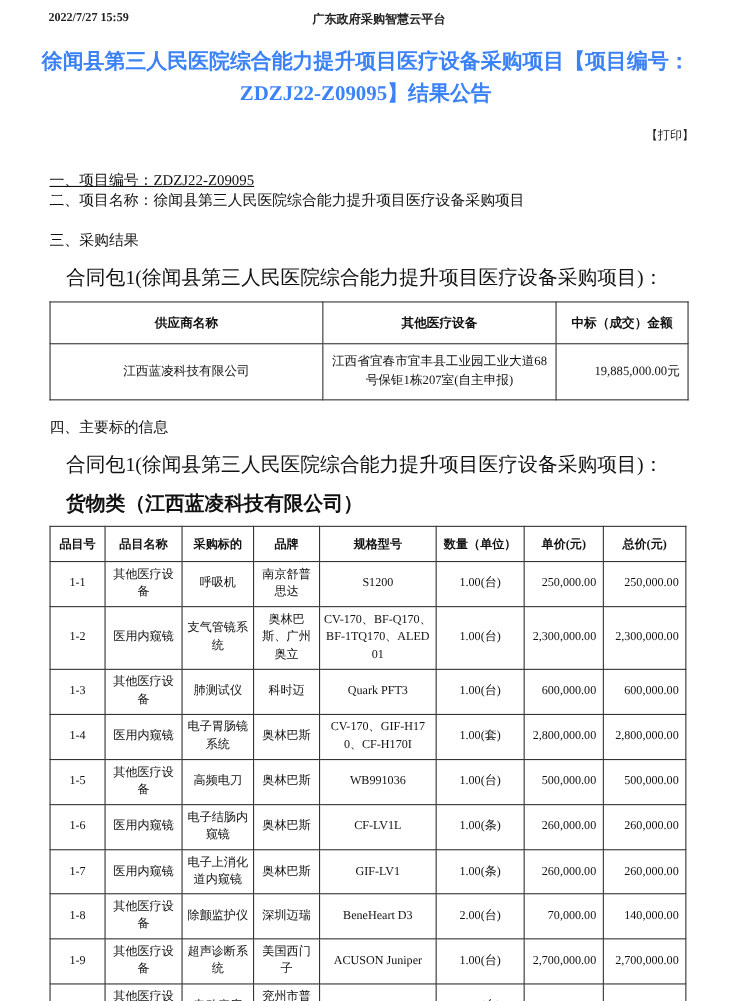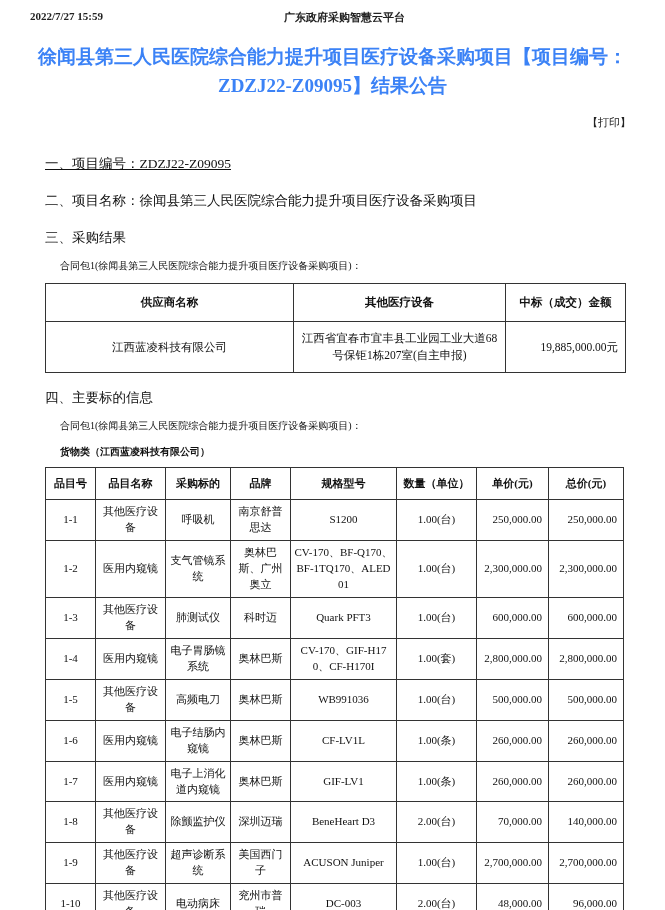--- a/index.html
+++ b/index.html
@@ -15,21 +15,21 @@
 
   
   .print-header {
     position: relative;
     height: 26px;
     padding-top: 10px;
     font-size: 11px;
     font-weight: bold;
     color: #222;
   }
-  .print-header .timestamp { position: absolute; left: 30px; top: 10px; }
+  .print-header .timestamp { position: absolute; left: 44px; top: 10px; }
   .print-header .site-name { width: 100%; text-align: center; padding-left: 24px; }
 
   
   .doc-title {
     margin: 16px 36px 0 36px;
     text-align: center;
     font-size: 19px;
     font-weight: bold;
     line-height: 1.55;
     color: #3b82f6;
@@ -42,25 +42,25 @@
   }
   .print-btn { cursor: pointer; color: #222; }
 
   
   .section-line {
     margin: 0 30px 0 45px;
     font-size: 13.5px;
     color: #111;
   }
   .s1 { margin-top: 25px; text-decoration: underline; }
-  .s2 { margin-top: 19px; }
+  .s2 { }
   .s3 { margin-top: 19px; }
   .sub-line {
     margin: 12px 30px 0 60px;
-    font-size: 10px;
+    font-size: 18px;
     color: #111;
   }
   .bold { font-weight: bold; }
 
   
   table {
     border-collapse: collapse;
     table-layout: fixed;
     margin-left: 45px;
     color: #111;

